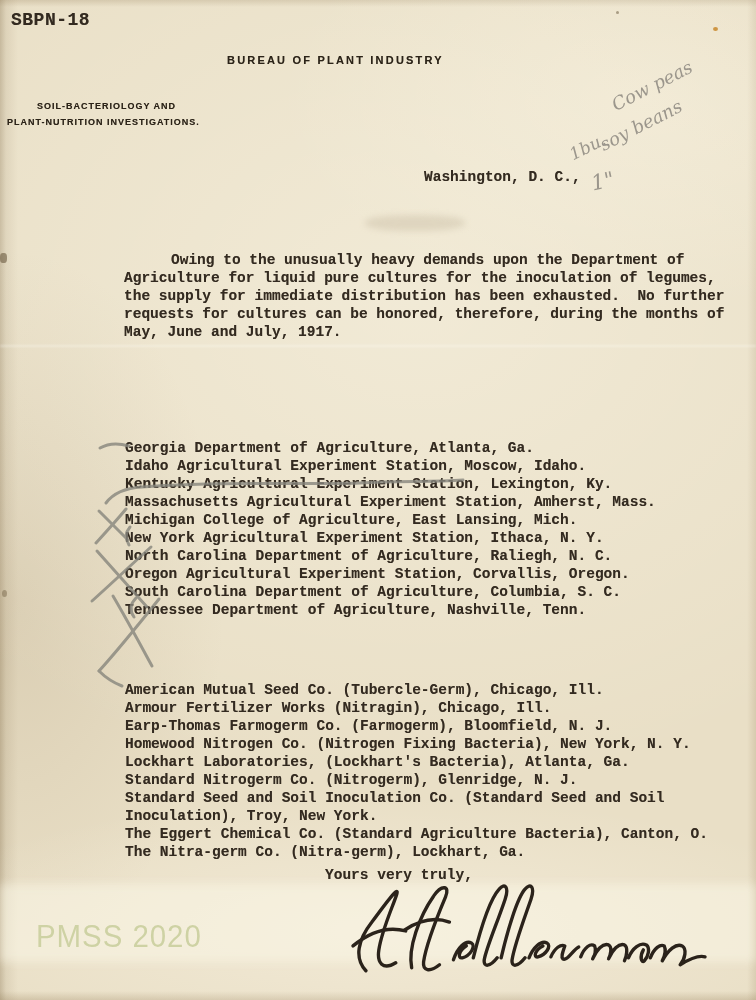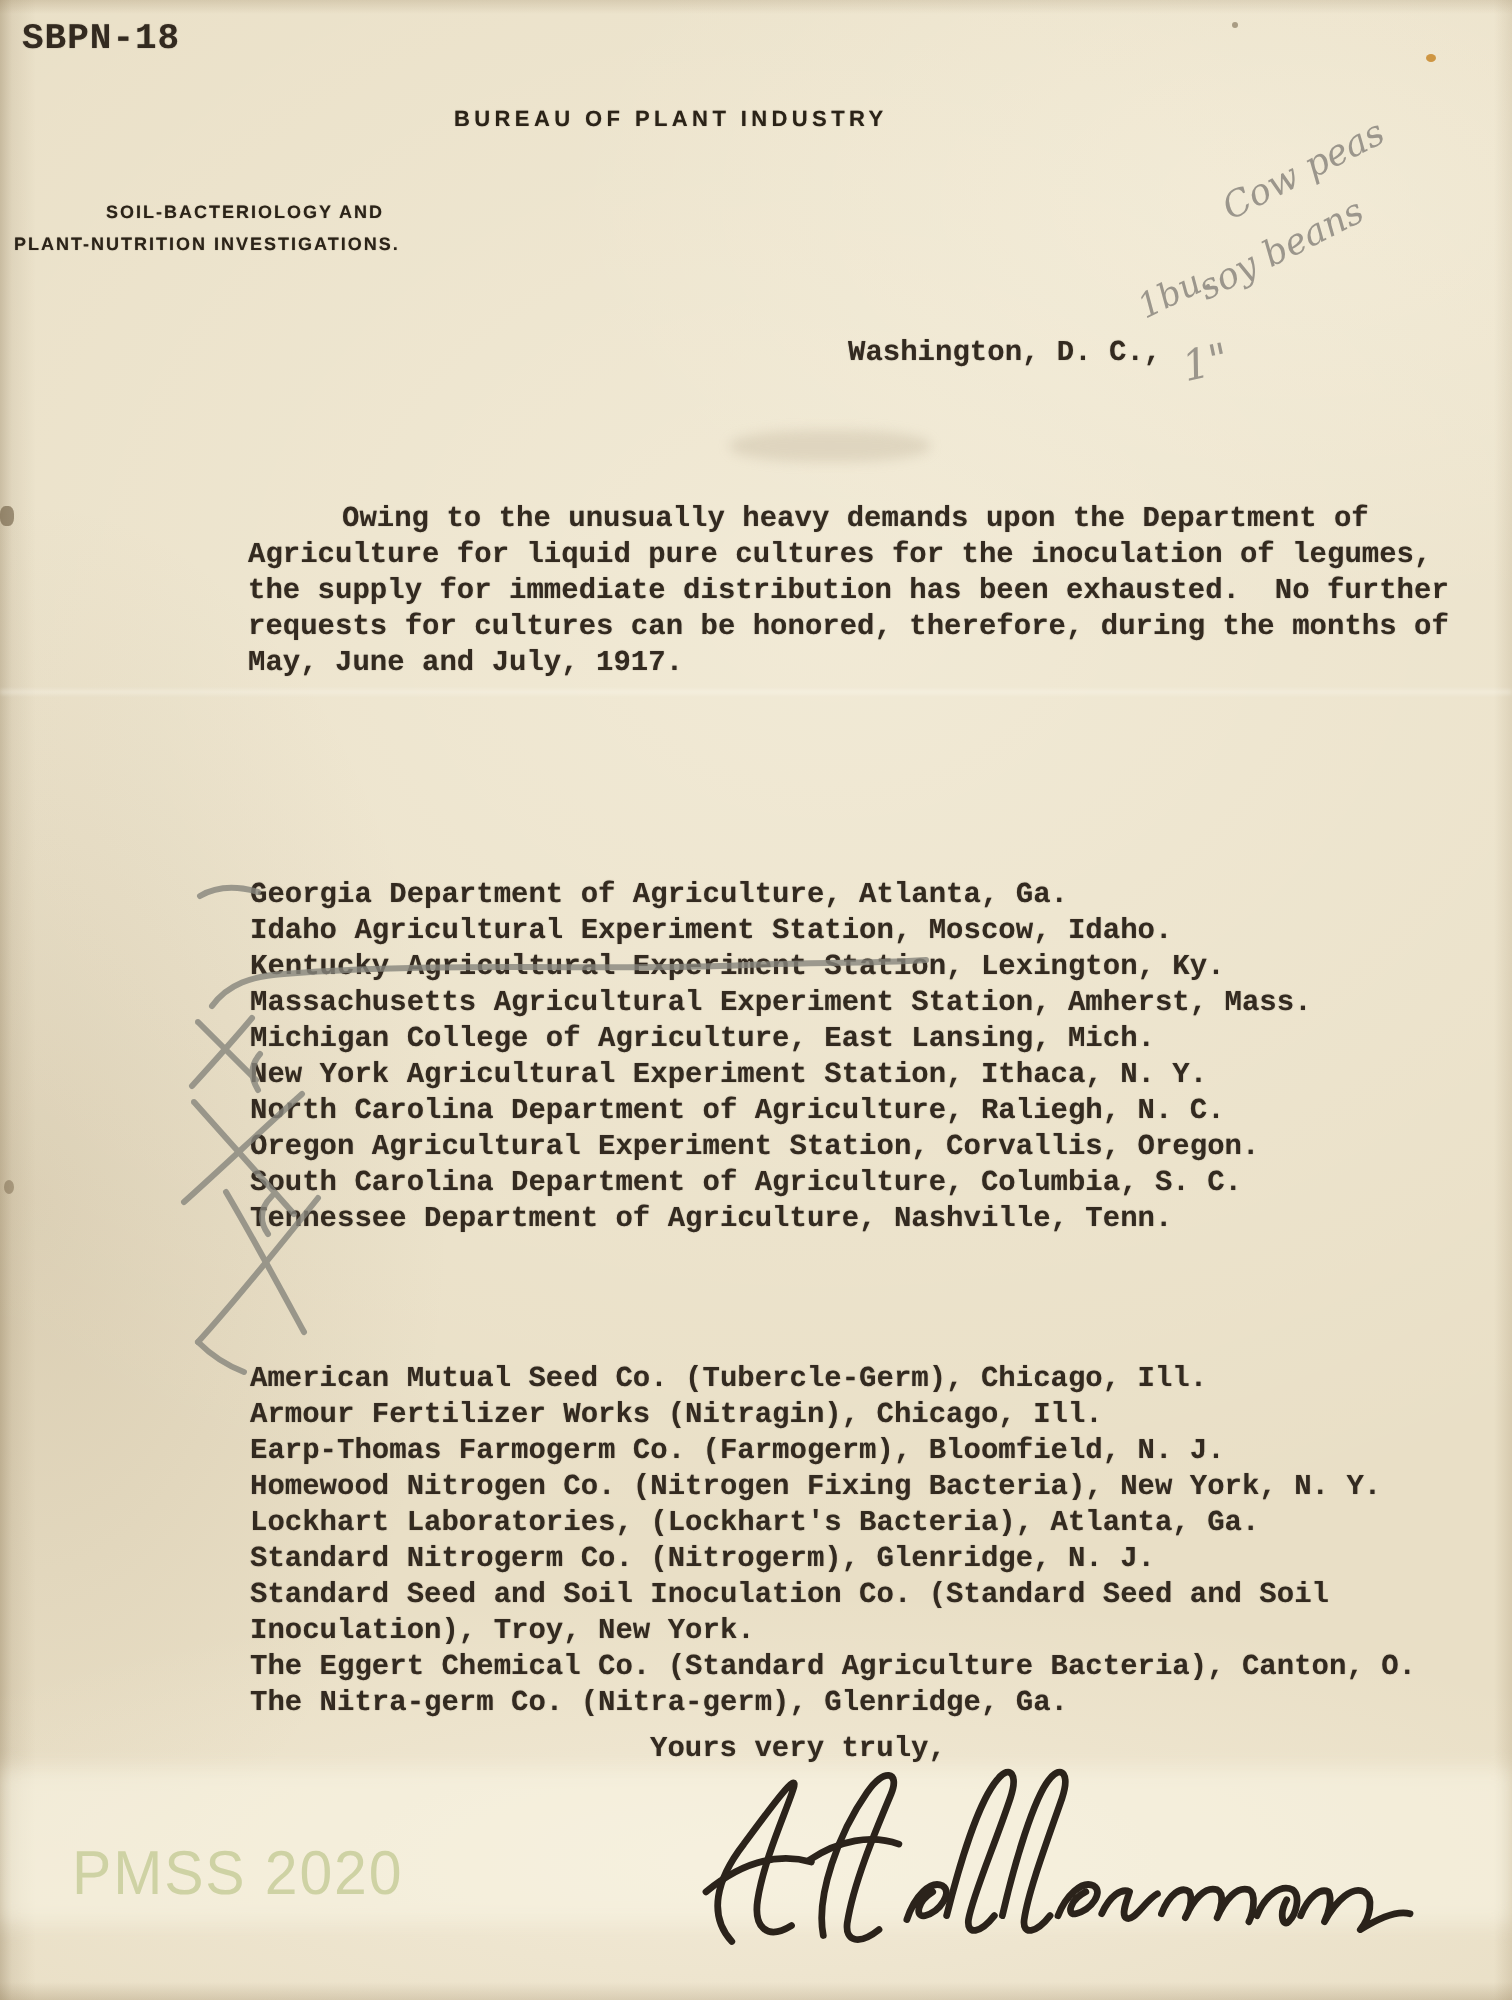--- a/index.html
+++ b/index.html
@@ -49,41 +49,41 @@
   <div class="abs band" style="top:884px;height:78px;"></div>
   <div class="abs crease" style="top:345px;"></div>
   <div class="abs ghost" style="left:365px;top:215px;width:100px;height:16px;"></div>
   <div class="abs speck" style="left:713px;top:27px;width:5px;height:4px;background:#c8872a;opacity:.85;"></div>
   <div class="abs speck" style="left:0px;top:253px;width:7px;height:10px;background:#6b5a40;opacity:.6;border-radius:40%;"></div>
   <div class="abs speck" style="left:2px;top:590px;width:5px;height:7px;background:#7a684c;opacity:.5;"></div>
   <div class="abs speck" style="left:616px;top:11px;width:3px;height:3px;background:#7a6a50;opacity:.6;"></div>
 
   <div class="abs type" style="left:11px;top:11px;font-size:18px;letter-spacing:.5px;">SBPN-18</div>
   <div class="abs hdr" style="left:227px;top:54px;font-size:11px;letter-spacing:2.2px;">BUREAU OF PLANT INDUSTRY</div>
-  <div class="abs hdr small-hdr" style="left:37px;top:101px;margin-left:16px;">SOIL-BACTERIOLOGY AND</div>
+  <div class="abs hdr small-hdr" style="left:37px;top:101px;">SOIL-BACTERIOLOGY AND</div>
   <div class="abs hdr small-hdr" style="left:7px;top:117px;">PLANT-NUTRITION INVESTIGATIONS.</div>
 
   <div class="abs hand" style="left:566px;top:146px;font-size:17px;transform:rotate(-26deg);">1bu.</div>
   <div class="abs hand" style="left:608px;top:96px;font-size:18px;transform:rotate(-27deg);">Cow peas</div>
   <div class="abs hand" style="left:596px;top:136px;font-size:18px;transform:rotate(-27deg);">soy beans</div>
   <div class="abs hand" style="left:589px;top:172px;font-size:21px;transform:rotate(-12deg);">1"</div>
 
   <div class="abs type" style="left:380px;top:168px;margin-left:44px;">Washington, D. C.,</div>
 
   <div class="abs type para indent" style="left:88px;top:251px;">Owing to the unusually heavy demands upon the Department of
 Agriculture for liquid pure cultures for the inoculation of legumes,
 the supply for immediate distribution has been exhausted.  No further
 requests for cultures can be honored, therefore, during the months of
 May, June and July, 1917.</div>
 
   <div class="abs type list" style="left:125px;top:439px;"><div class="line">Georgia Department of Agriculture, Atlanta, Ga.</div><div class="line">Idaho Agricultural Experiment Station, Moscow, Idaho.</div><div class="line">Kentucky Agricultural Experiment Station, Lexington, Ky.</div><div class="line">Massachusetts Agricultural Experiment Station, Amherst, Mass.</div><div class="line">Michigan College of Agriculture, East Lansing, Mich.</div><div class="line">New York Agricultural Experiment Station, Ithaca, N. Y.</div><div class="line">North Carolina Department of Agriculture, Raliegh, N. C.</div><div class="line">Oregon Agricultural Experiment Station, Corvallis, Oregon.</div><div class="line">South Carolina Department of Agriculture, Columbia, S. C.</div><div class="line">Tennessee Department of Agriculture, Nashville, Tenn.</div></div>
 
 
   <div class="abs type list" style="left:125px;top:681px;"><div class="line">American Mutual Seed Co. (Tubercle-Germ), Chicago, Ill.</div><div class="line">Armour Fertilizer Works (Nitragin), Chicago, Ill.</div><div class="line">Earp-Thomas Farmogerm Co. (Farmogerm), Bloomfield, N. J.</div><div class="line">Homewood Nitrogen Co. (Nitrogen Fixing Bacteria), New York, N. Y.</div><div class="line">Lockhart Laboratories, (Lockhart's Bacteria), Atlanta, Ga.</div><div class="line">Standard Nitrogerm Co. (Nitrogerm), Glenridge, N. J.</div><div class="line">Standard Seed and Soil Inoculation Co. (Standard Seed and Soil
-Inoculation), Troy, New York.</div><div class="line">The Eggert Chemical Co. (Standard Agriculture Bacteria), Canton, O.</div><div class="line">The Nitra-germ Co. (Nitra-germ), Glenridge, Ga.</div></div>
+Inoculation), Troy, New York.</div><div class="line">The Eggert Chemical Co. (Standard Agriculture Bacteria), Canton, O.</div><div class="line">The Nitra-germ Co. (Nitra-germ), Lockhart, Ga.</div></div>
 
   <div class="abs type" style="left:325px;top:866px;">Yours very truly,</div>
 
   <svg class="abs" style="left:350px;top:878px;" width="358" height="100" viewBox="0 0 360 100">
     <g fill="none" stroke="#1a120b" stroke-width="3.4" stroke-linecap="round" stroke-linejoin="round" opacity=".92">
       <path d="M 16 93 C 4 80 8 62 22 44 C 36 25 50 6 47 16 C 44 26 32 52 29 72 C 27 85 33 93 46 85"></path>
       <path d="M 3 68 C 20 54 38 48 56 53"></path>
       <path d="M 62 90 C 58 70 70 38 84 18 C 92 6 101 7 96 19 C 88 38 77 64 74 84 C 73 93 80 95 90 87"></path>
       <path d="M 55 52 C 70 42 86 39 100 44"></path>
       <path d="M 104 82 C 108 70 116 62 122 65 C 127 68 121 78 113 80 C 108 81 109 73 117 68"></path>

